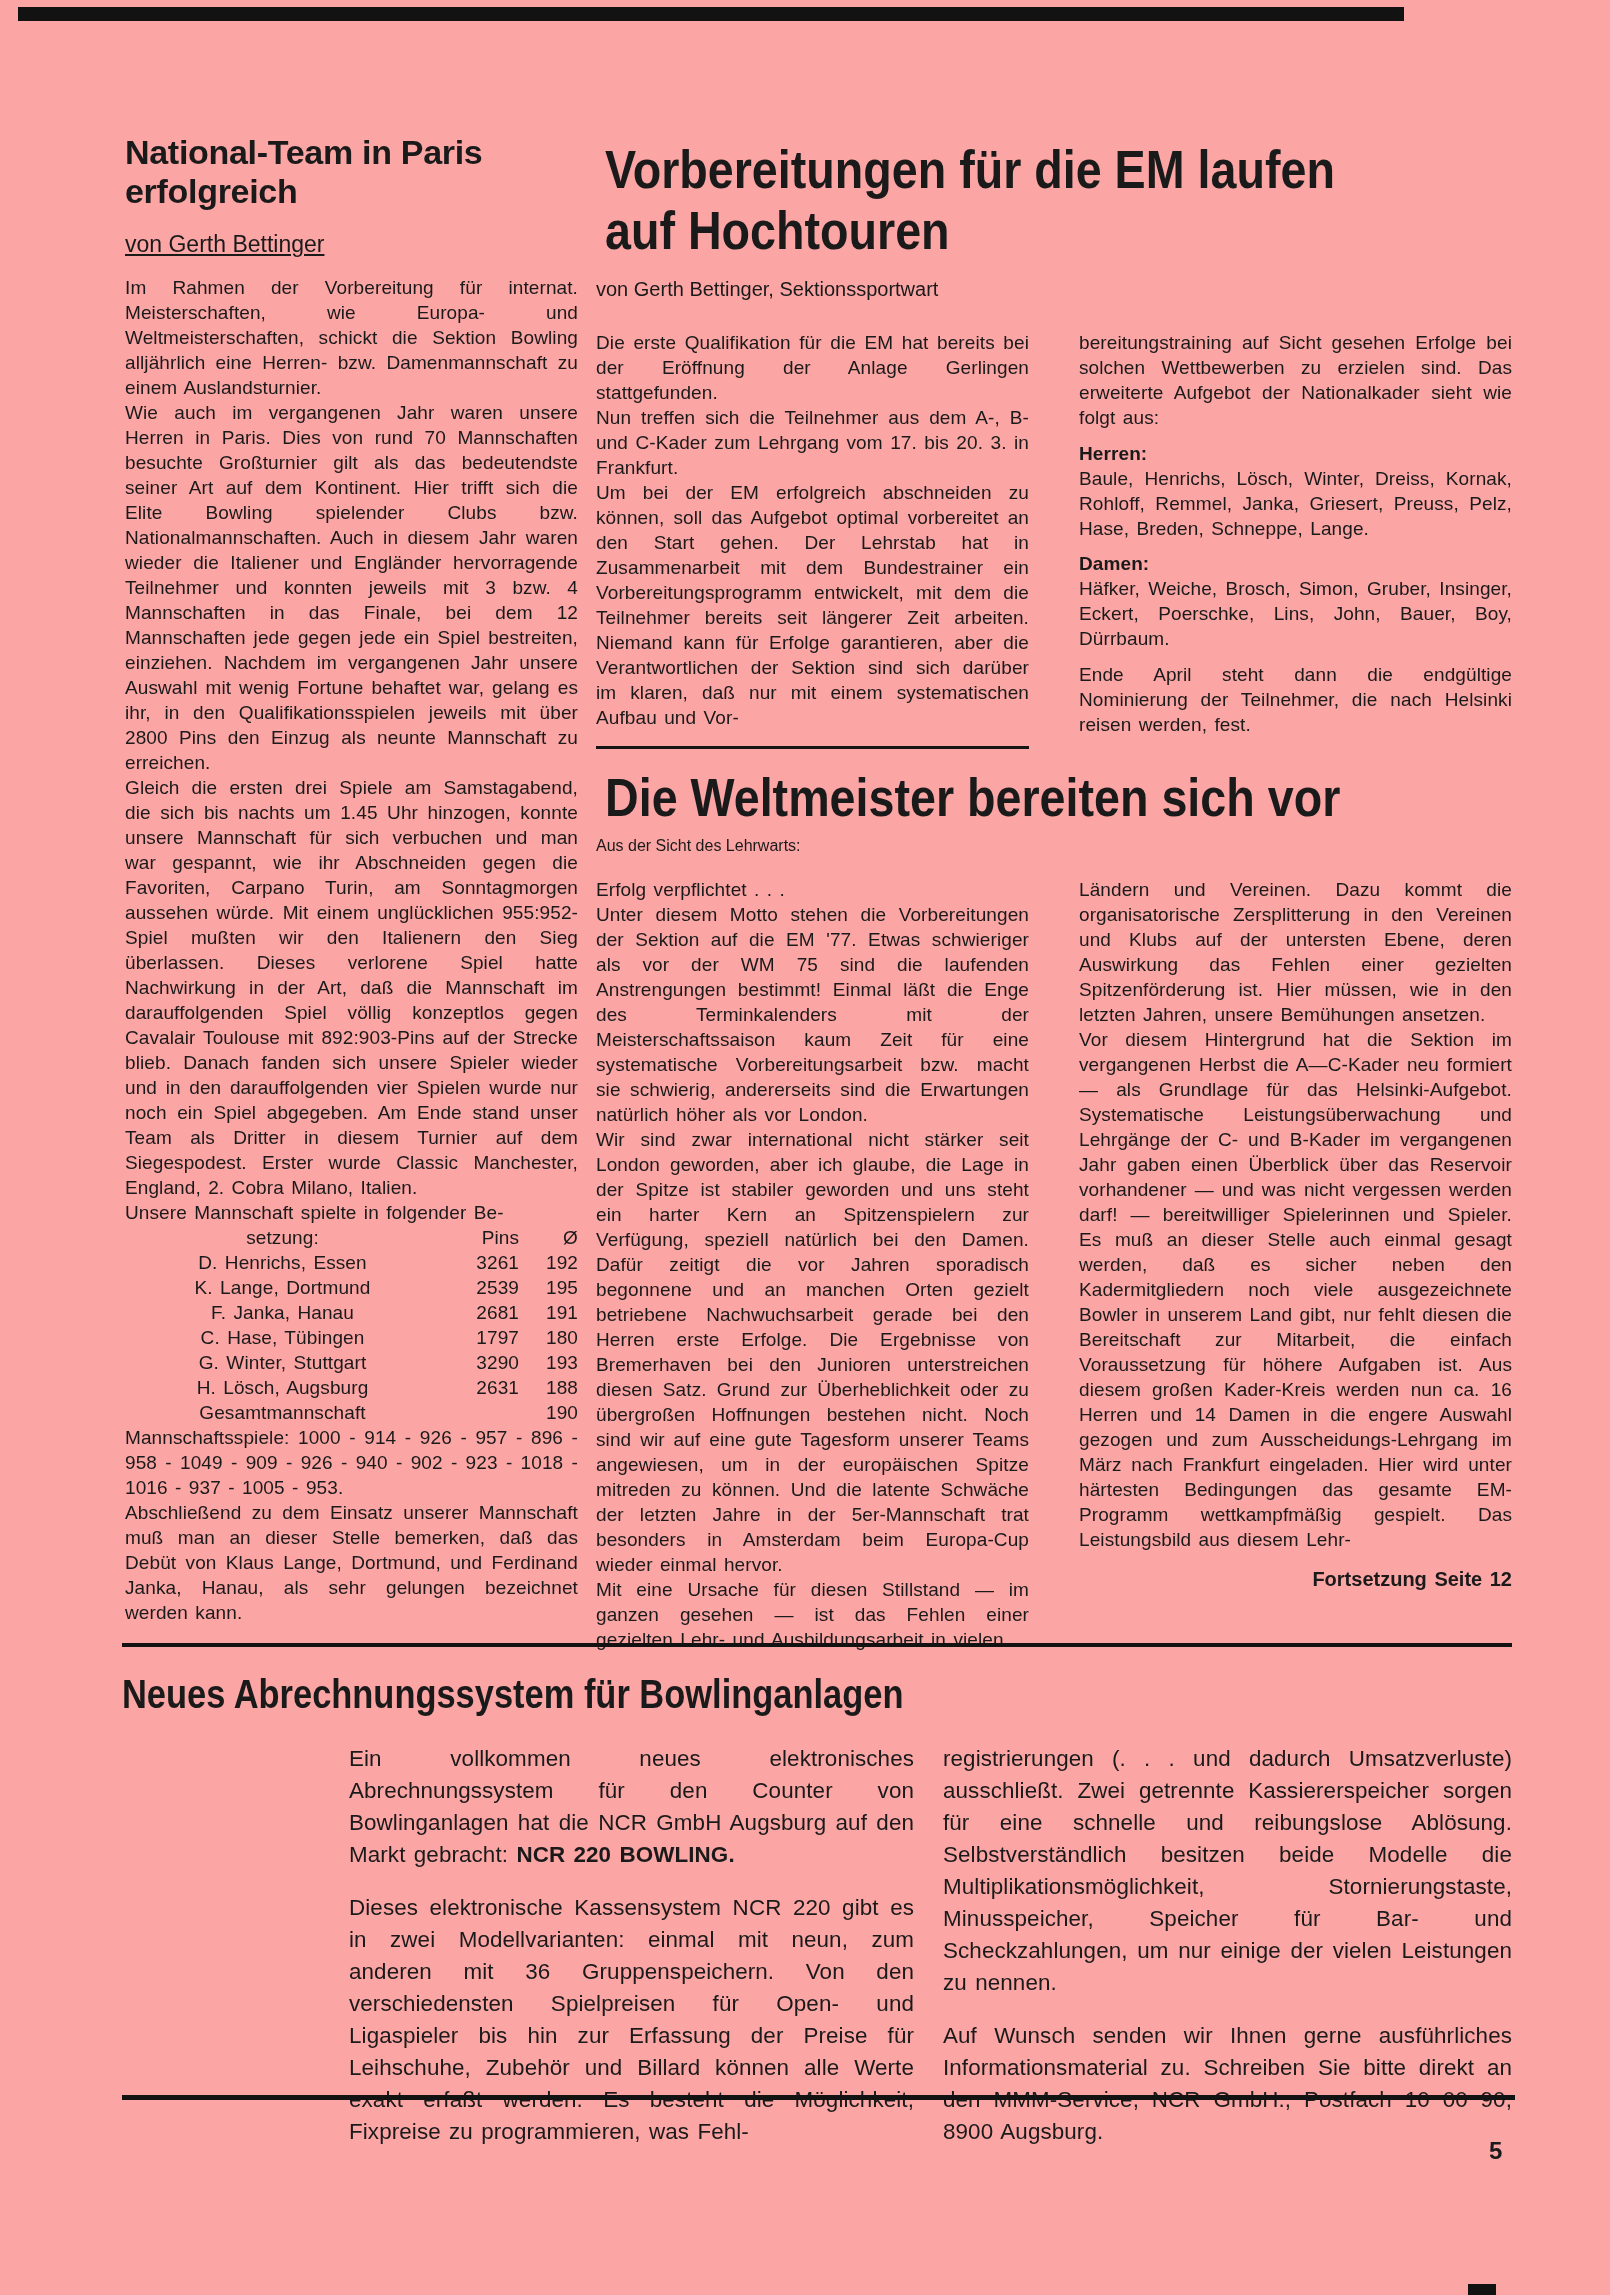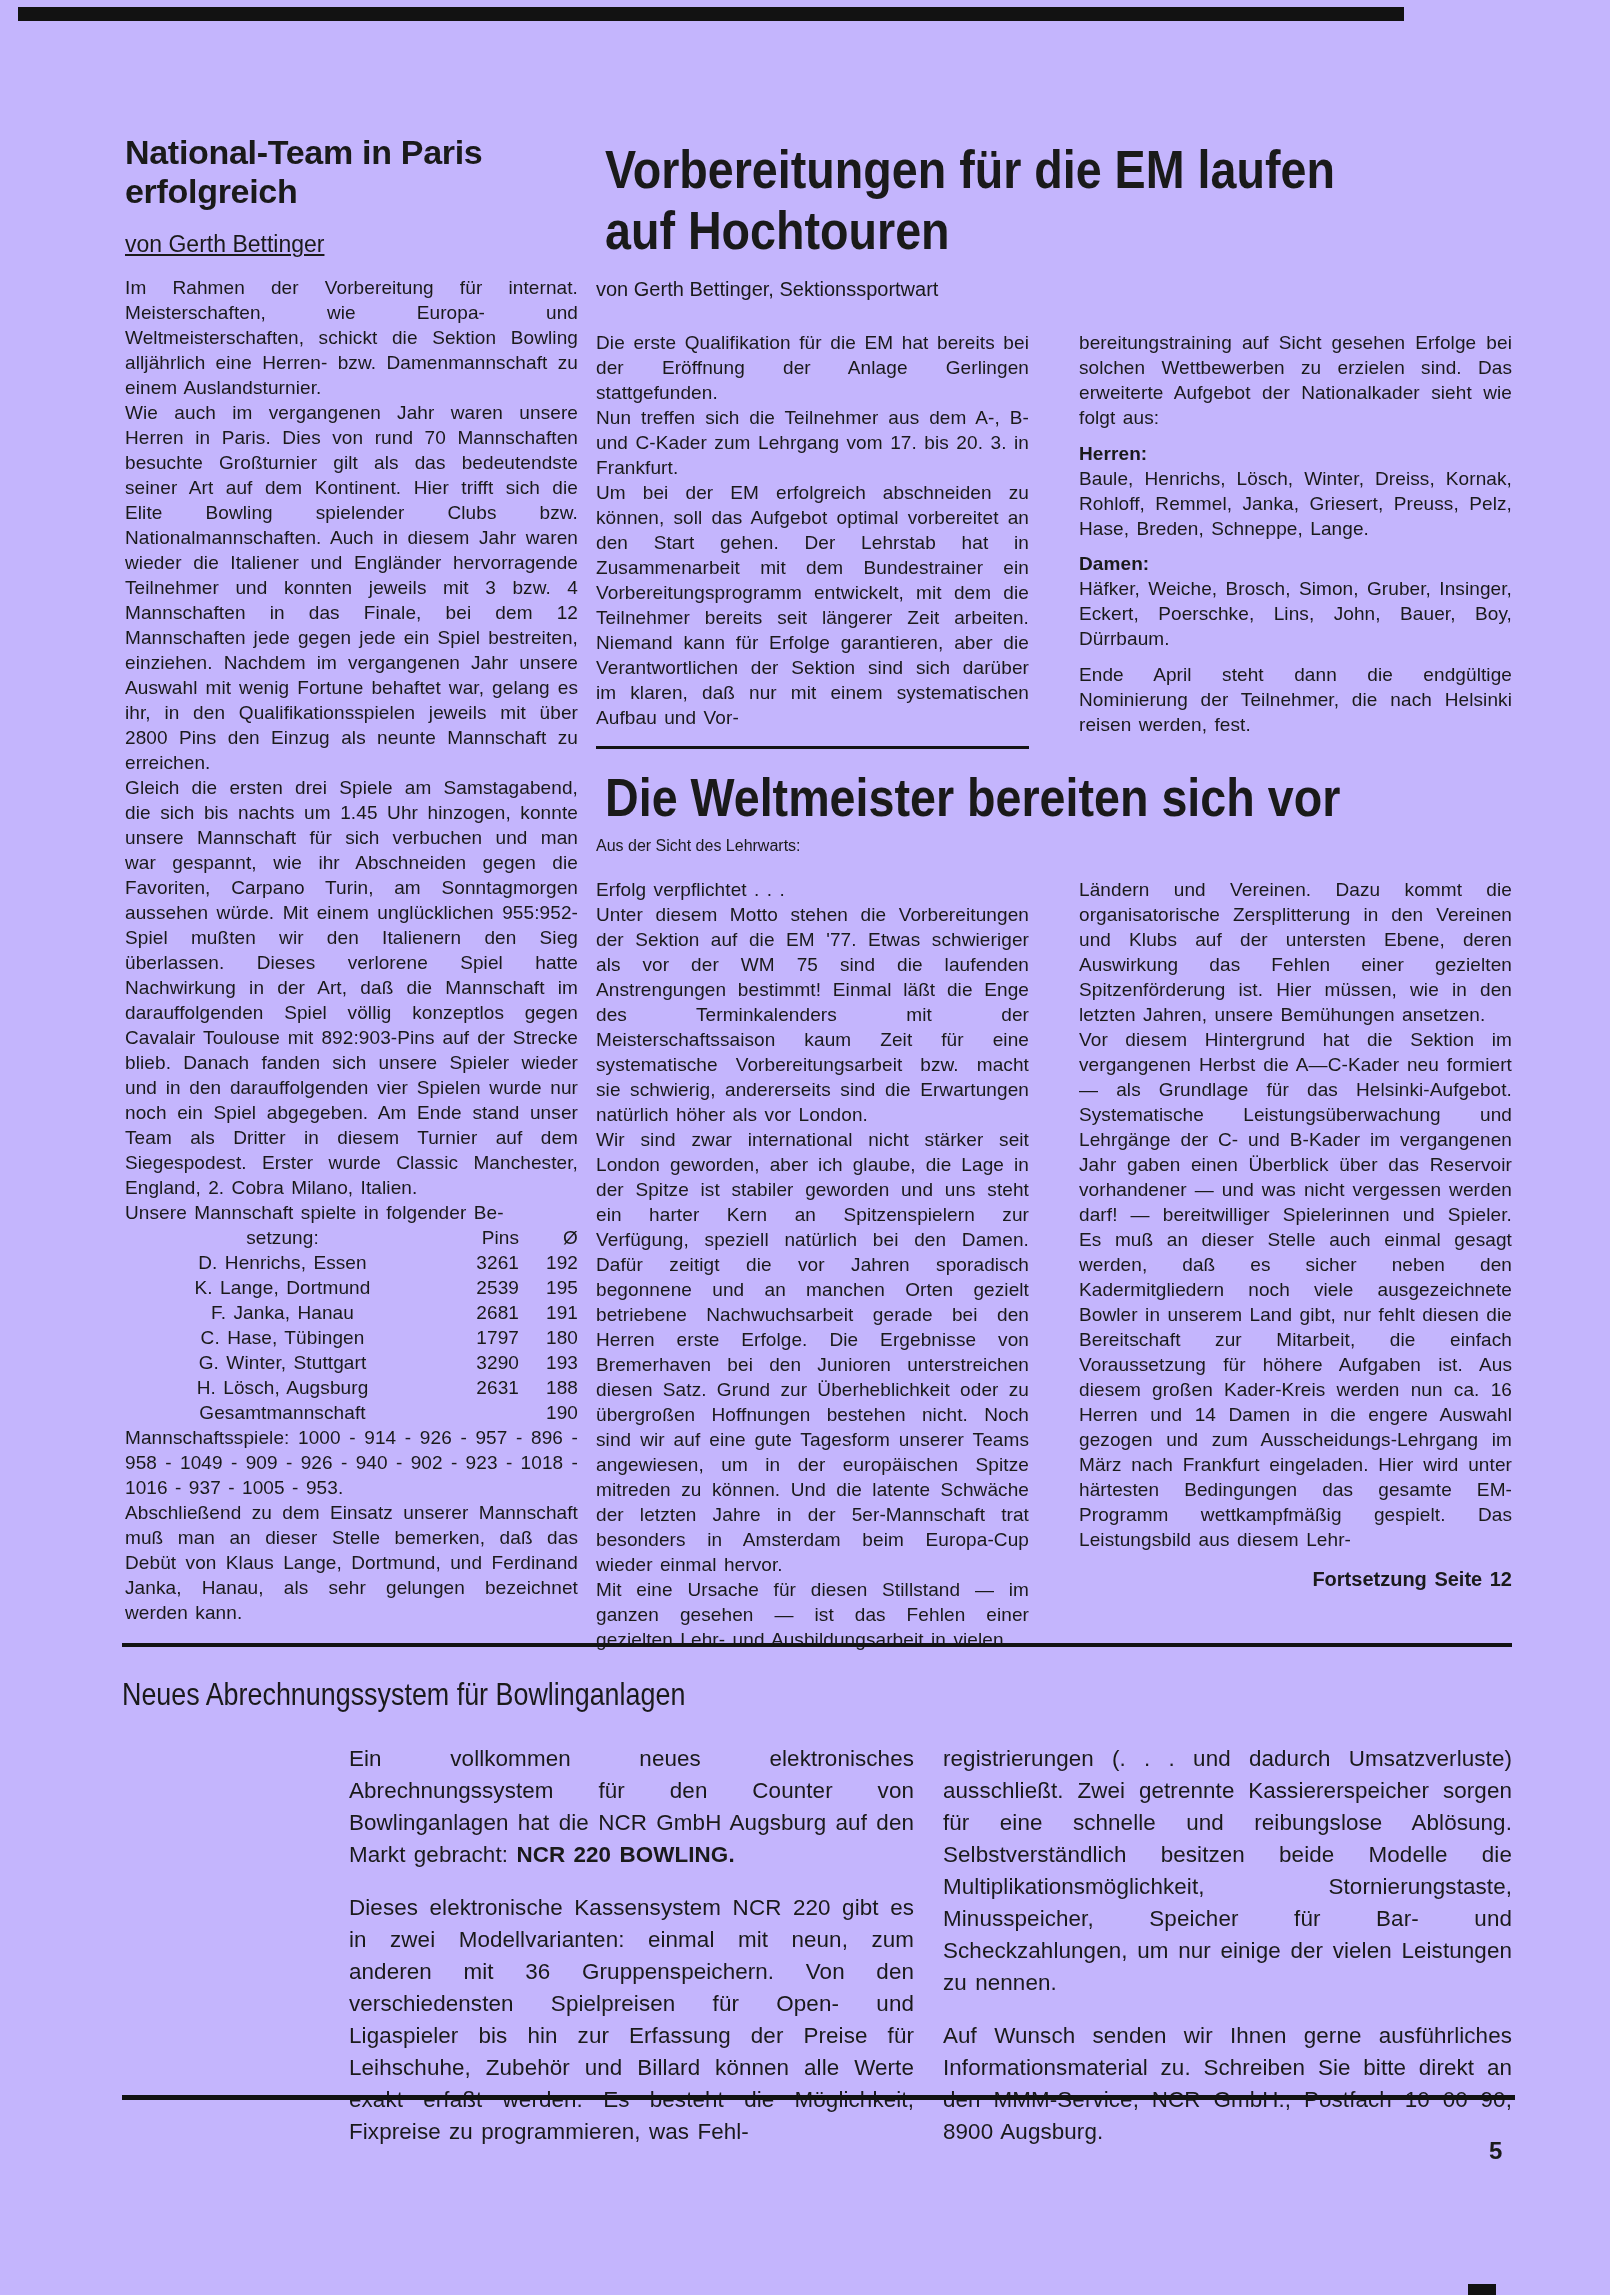--- a/index.html
+++ b/index.html
@@ -1,20 +1,20 @@
 <!DOCTYPE html>
 <html style="font-size:10.5px"><head>
 <meta charset="utf-8">
 <style>
   html, body { margin: 0; padding: 0; }
   .page {
     position: relative;
     width: 1610px;
     height: 2295px;
-    background: #c4b5fd;
+    background: #fca5a5;
     color: #1a1a1a;
     font-family: "Liberation Sans", "DejaVu Sans", sans-serif;
     overflow: hidden;
   }
   .top-bar {
     position: absolute; left: 18.4px; top: 6.6px;
     width: 1386px; height: 14.5px; background: #121212;
   }
   .bottom-tick {
     position: absolute; left: 1468px; top: 2284px;
@@ -51,21 +51,21 @@
   
   .art3 { left: 596px; top: 758px; width: 916px; }
   .byline3 { font-size: 16px; }
   .cols3 { margin-top: 22.4px; }
   .fortsetzung { margin-top: 14.5px; text-align: right; font-weight: 700; font-size: 20px; letter-spacing: 0; }
   
   .rule-full   { position: absolute; left: 122px; top: 1643px; width: 1390px; height: 4px; background: #131313; }
   .rule-bottom { position: absolute; left: 122px; top: 2095px; width: 1393px; height: 4.6px; background: #131313; }
   
   .art4 { left: 122px; top: 1672px; width: 1390px; }
-  .h4 { font-size: 32px; line-height: 45px; font-weight: 400; margin: 0; white-space: nowrap; }
+  .h4 { font-size: 41px; line-height: 45px; font-weight: 700; margin: 0; white-space: nowrap; }
   .h4 .cond { display: inline-block; transform: scaleX(0.84); transform-origin: left center; }
   .cols4 { margin-top: 26px; display: flex; }
   .big-body { font-size: 22.4px; line-height: 32px; text-align: justify; word-spacing: 2px; letter-spacing: 0.1px; }
   .col4a { margin-left: 227px; width: 565px; }
   .col4b { margin-left: 29px; width: 569px; }
   .p-gap { margin-top: 21px; }
   strong { font-weight: 700; }
   
   .page-number { position: absolute; left: 1489px; top: 2137px; font-size: 24px; font-weight: 700; }
 </style>

